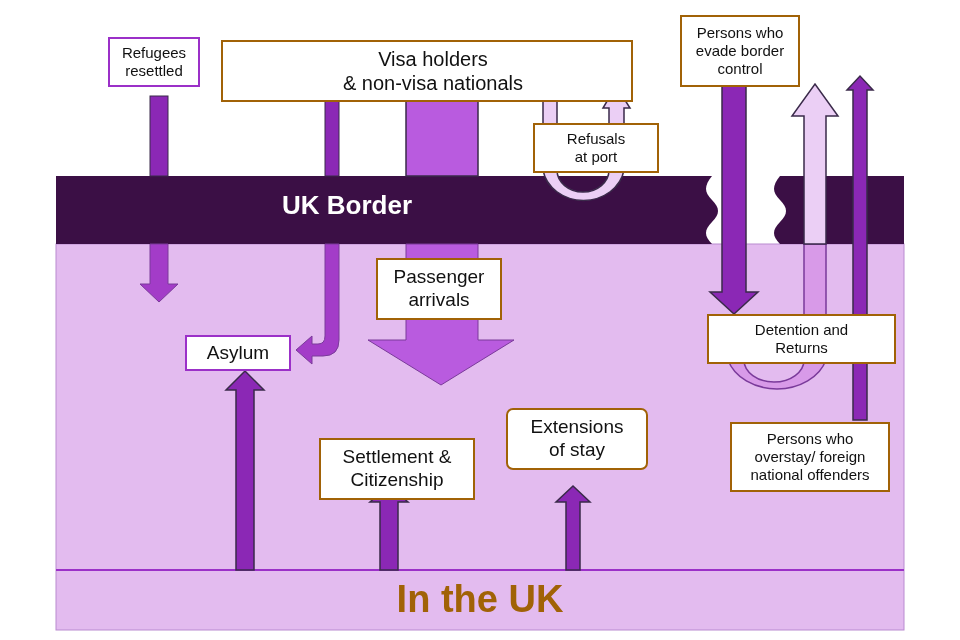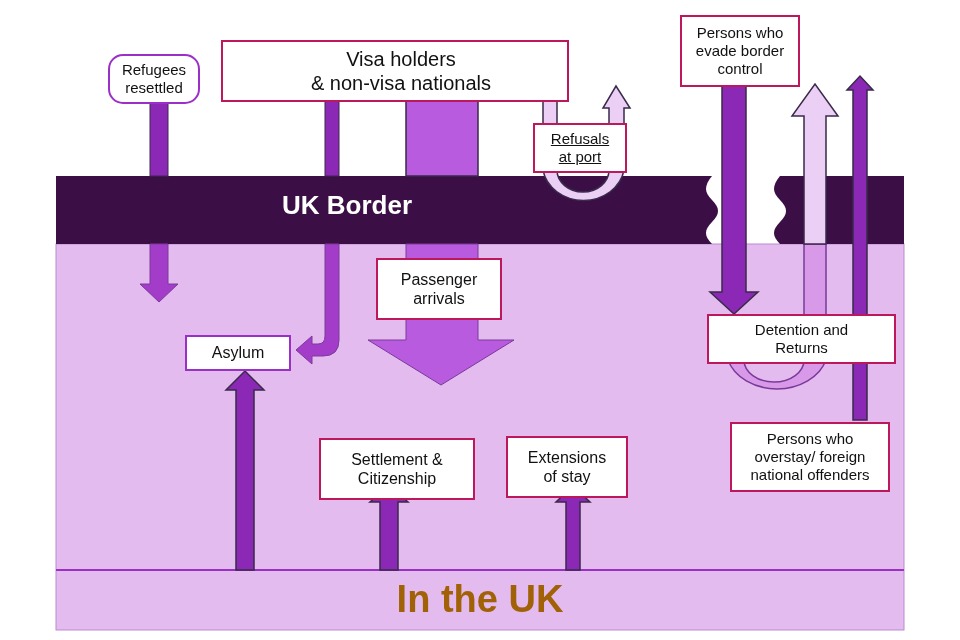--- a/index.html
+++ b/index.html
@@ -1,25 +1,25 @@
 <!DOCTYPE html>
 <html><head>
 <meta charset="utf-8">
 <style>
   html, body { margin: 0; padding: 0; background: #ffffff; }
   body { width: 960px; height: 640px; position: relative; overflow: hidden;
          font-family: "Liberation Sans", sans-serif; }
   #diagram { position: absolute; left: 0; top: 0; }
-  .box { position: absolute; background: #ffffff; border: 2px solid #be185d;
+  .box { position: absolute; background: #ffffff; border: 2px solid #a16207;
          box-sizing: border-box; display: flex; align-items: center; justify-content: center;
          text-align: center; color: #111111; line-height: 1.2; }
   .box.purple-border { border-color: #9b30c8; }
   .box span { white-space: pre-line; }
   .t15 { font-size: 15px; }
-  .t19 { font-size: 16px; }
+  .t19 { font-size: 19px; }
   .t20 { font-size: 20px; }
   .title-border { position: absolute; left: 282px; top: 190px; color: #ffffff;
                   font-weight: bold; font-size: 26px; }
   .title-uk { position: absolute; left: 0; width: 960px; top: 578px; text-align: center;
               color: #a16207; font-weight: bold; font-size: 38px; }
 </style>
 </head>
 <body>
 
 <svg id="diagram" width="960" height="640" viewBox="0 0 960 640">
@@ -52,31 +52,31 @@
   <path fill="#8b28b5" stroke="#3a2a4a" stroke-width="1.5" d="M236 570 L236 390 L226 390 L245 371 L264 390 L254 390 L254 570 Z"></path>
 
   <path fill="#8b28b5" stroke="#3a2a4a" stroke-width="1.5" d="M380 570 L380 502 L370 502 L389 486 L408 502 L398 502 L398 570 Z"></path>
 
   <path fill="#8b28b5" stroke="#3a2a4a" stroke-width="1.5" d="M566 570 L566 502 L556 502 L573 486 L590 502 L580 502 L580 570 Z"></path>
 </svg>
 
 <div class="title-border">UK Border</div>
 <div class="title-uk">In the UK</div>
 
-<div class="box purple-border t15" style="left:108px; top:54px; width:92px; height:50px;border-radius:15px;">
+<div class="box purple-border t15" style="left:108px; top:37px; width:92px; height:50px;">
   <span>Refugees
 resettled</span>
 </div>
 
-<div class="box t20" style="left:221px; top:40px; width:348px; height:62px;padding-left:12px;">
+<div class="box t20" style="left:221px; top:40px; width:412px; height:62px;padding-left:12px;">
   <span>Visa holders
 &amp; non-visa nationals</span>
 </div>
 
-<div class="box t15" style="left:533px; top:123px; width:94px; height:50px;text-decoration:underline;">
+<div class="box t15" style="left:533px; top:123px; width:126px; height:50px;">
   <span>Refusals
 at port</span>
 </div>
 
 <div class="box t15" style="left:680px; top:15px; width:120px; height:72px;">
   <span>Persons who
 evade border
 control</span>
 </div>
 
@@ -92,21 +92,21 @@
 <div class="box t15" style="left:707px; top:314px; width:189px; height:50px;">
   <span>Detention and
 Returns</span>
 </div>
 
 <div class="box t19" style="left:319px; top:425px; width:156px; height:62px;margin-top:13px;">
   <span>Settlement &amp;
 Citizenship</span>
 </div>
 
-<div class="box t19" style="left:506px; top:436px; width:122px; height:62px;">
+<div class="box t19" style="left:506px; top:408px; width:142px; height:62px;border-radius:7px;">
   <span>Extensions
 of stay</span>
 </div>
 
 <div class="box t15" style="left:730px; top:422px; width:160px; height:70px;">
   <span>Persons who
 overstay/ foreign
 national offenders</span>
 </div>
 

